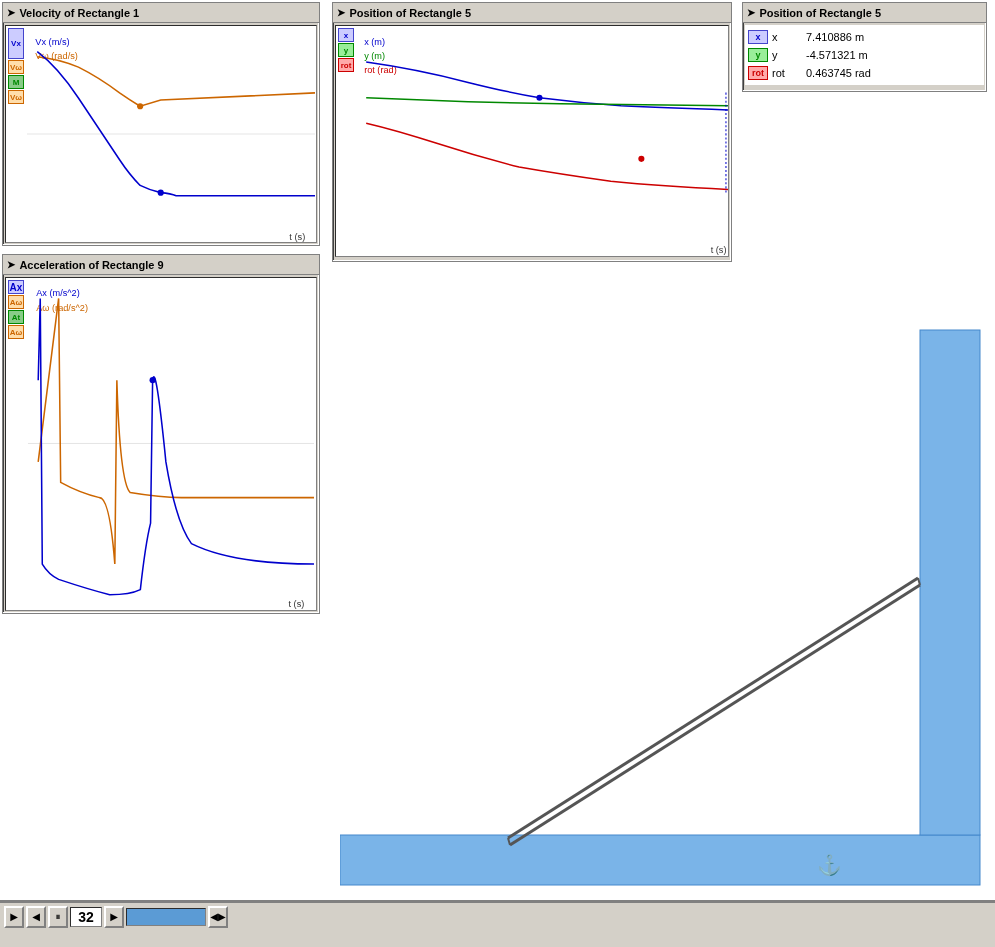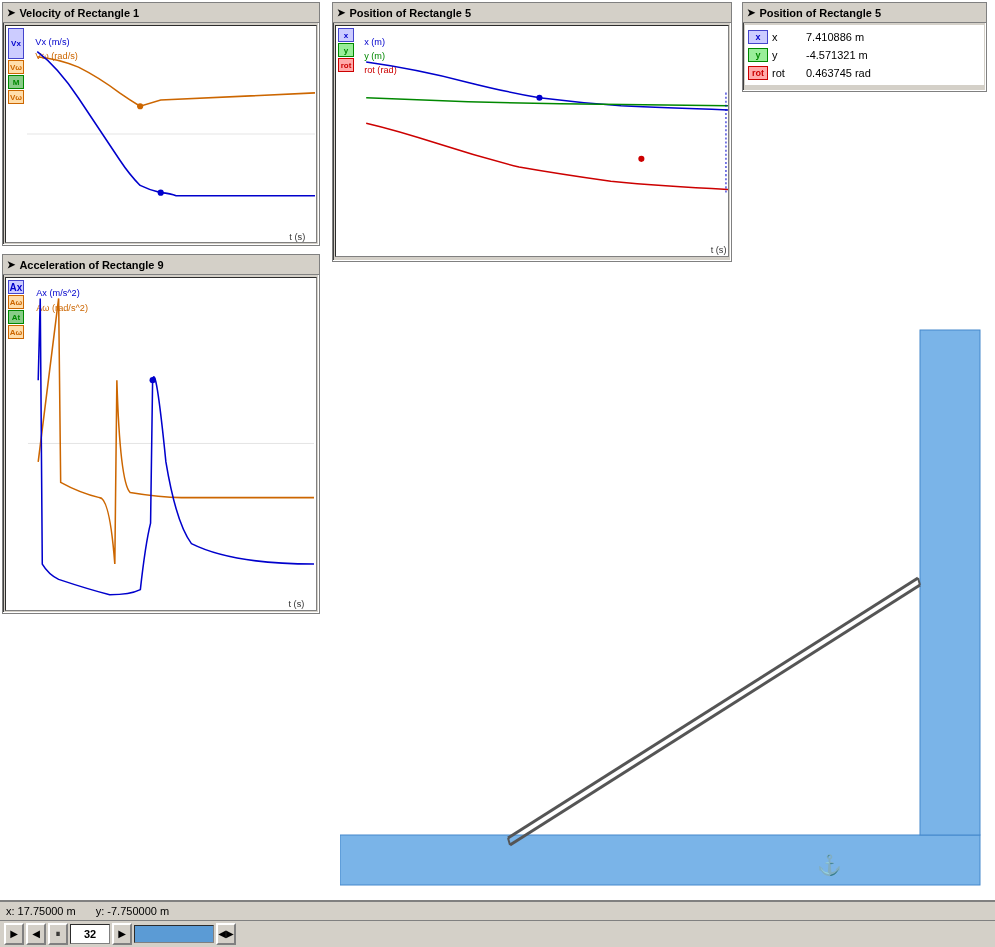--- a/index.html
+++ b/index.html
@@ -153,28 +153,28 @@
       border: 2px solid;
       border-color: #ffffff #808080 #808080 #ffffff;
       display: flex;
       align-items: center;
       justify-content: center;
       font-size: 10px;
       cursor: pointer;
     }
 
     .speed-display {
-      width: 40px;
+      width: 32px;
       height: 20px;
       background: white;
       border: 1px inset #808080;
       display: flex;
       align-items: center;
       justify-content: center;
-      font-size: 11px;
+      font-size: 14px;
       font-weight: bold;
     }
 
     .progress-bar-container {
       width: 80px;
       height: 18px;
       background: #5b9bd5;
       border: 1px inset #808080;
       position: relative;
     }
@@ -320,24 +320,20 @@
         <div class="readout-label-box" style="background:#ffaaaa;border-color:#cc0000;color:#cc0000;">rot</div>
         <span style="width:30px;font-size:11px;">rot</span>
         <span>0.463745 rad</span>
       </div>
     </div>
   </div>
 
 </div>
 
 <div class="status-bar">
-  <div class="status-coords">
-    <span>x: 17.75000  m</span>
-    <span>y: -7.750000  m</span>
-  </div>
   <div class="status-controls">
     <div class="ctrl-btn">▶</div>
     <div class="ctrl-btn">◀</div>
     <div class="ctrl-btn">⏸</div>
     <div class="speed-display">32</div>
     <div class="ctrl-btn">▶</div>
     <div class="progress-bar-container"></div>
     <div class="ctrl-btn">◀▶</div>
   </div>
 </div>

